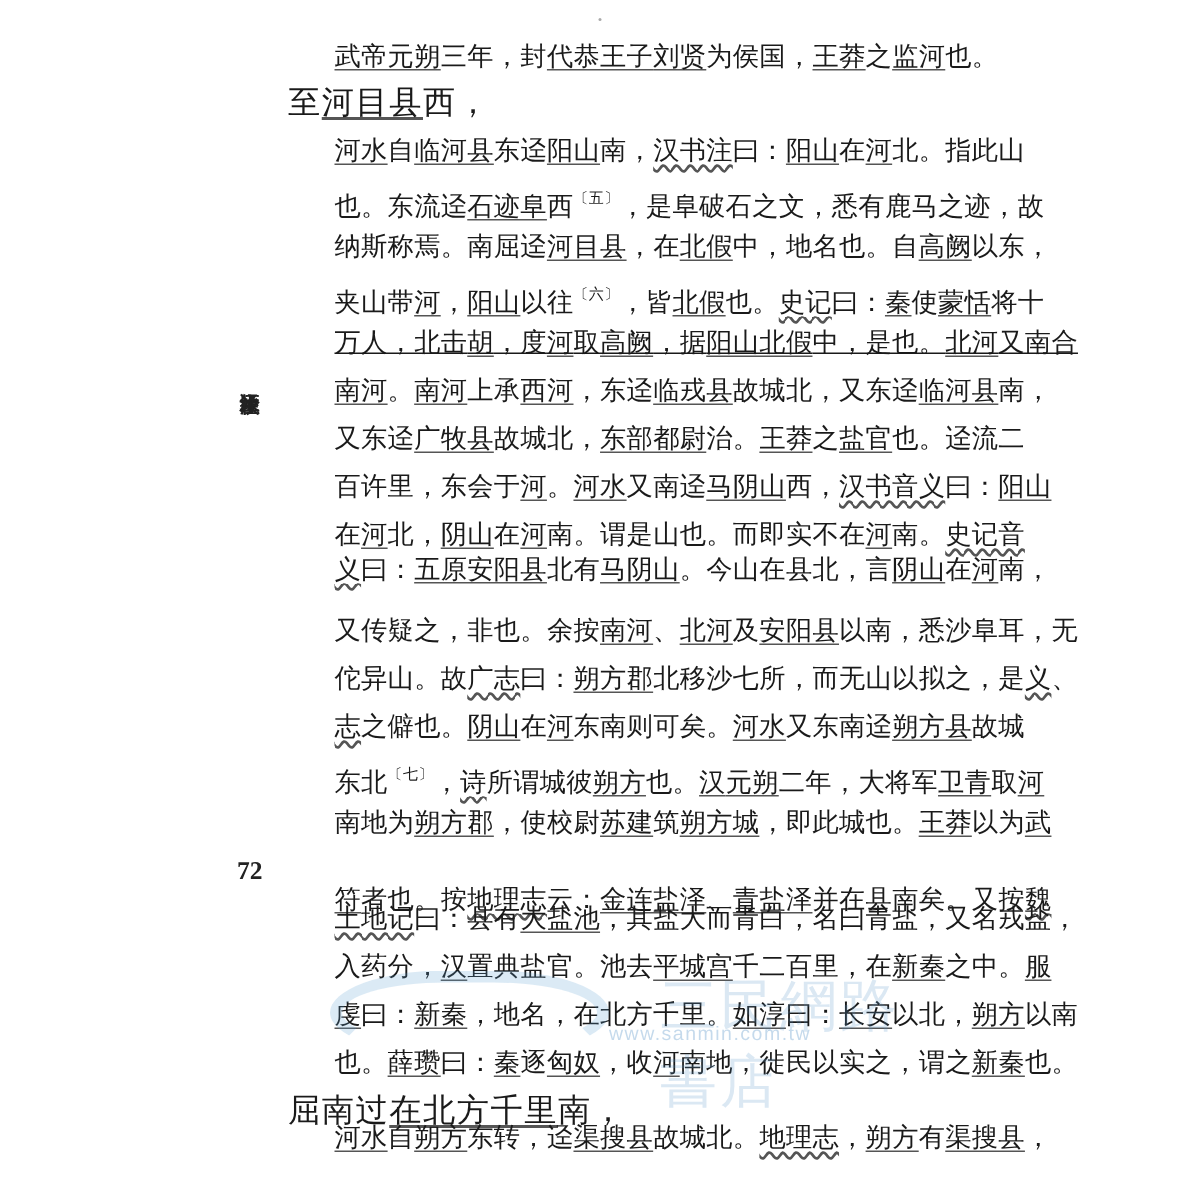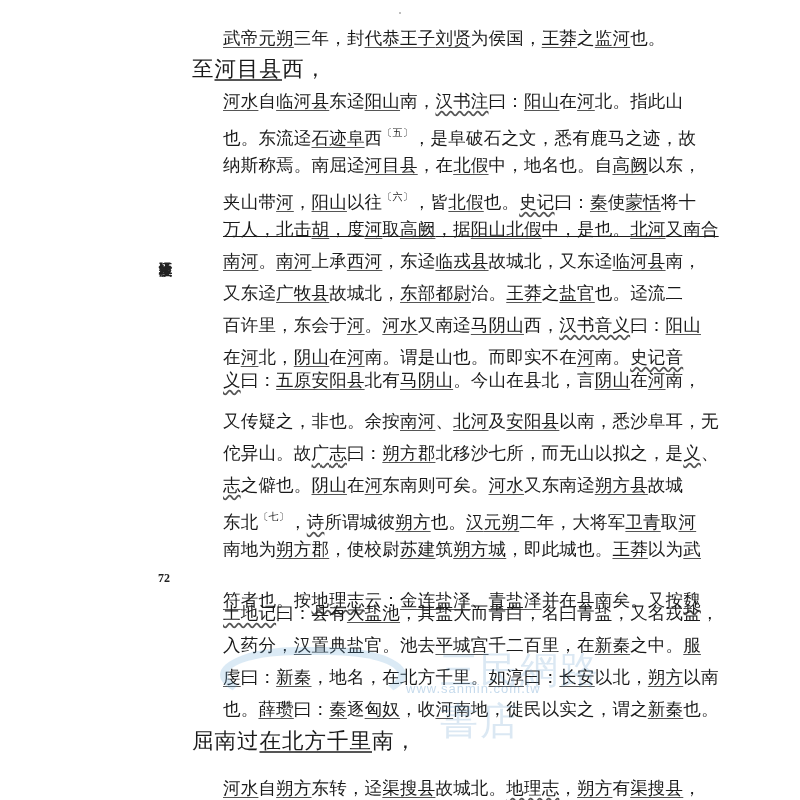--- a/index.html
+++ b/index.html
@@ -3,21 +3,21 @@
 <meta charset="utf-8">
 <style>
   html, body { margin: 0; padding: 0; background: #ffffff; }
   body { width: 800px; height: 800px; position: relative; overflow: hidden;
          font-family: "DejaVu Serif", "Liberation Serif", serif; color: #1a1a1a; }
   .page { position: absolute; left: 0; top: 0; width: 800px; height: 800px; }
   .dot { position: absolute; left: 399px; top: 12px; width: 2px; height: 2px; background: #aaa; border-radius: 1px; }
   .side-title { position: absolute; left: 156px; top: 252px; width: 16px;
                 font-size: 13px; line-height: 14px; font-weight: bold; text-align: center;
                 writing-mode: vertical-rl; letter-spacing: 0px; color: #222; }
-  .page-num { position: absolute; left: 158px; top: 571px; font-size: 12px; font-weight: bold; color: #222;
+  .page-num { position: absolute; left: 158px; top: 571px; font-size: 17px; font-weight: bold; color: #222;
               font-family: "Liberation Serif", serif; }
   .line { position: absolute; left: 223px; font-size: 17.5px; letter-spacing: 0.2px; white-space: nowrap; line-height: 24px; }
   .heading { position: absolute; left: 192px; font-size: 21.5px; white-space: nowrap; line-height: 28px; letter-spacing: 1px; font-family: Liberation Mono, monospace; }
   .u { text-decoration: underline; text-decoration-color: #555; text-underline-offset: 3px; }
   .w { text-decoration: underline wavy; text-decoration-color: #555; text-underline-offset: 3px; }
   sup { font-size: 10px; vertical-align: 8px; }
   .watermark { position: absolute; left: 290px; top: 645px; width: 340px; height: 50px; pointer-events: none; }
   .wm-cn { position: absolute; left: 150px; top: 0px; font-size: 38px; color: rgba(90,150,200,0.22); letter-spacing: 2px;
            font-family: "DejaVu Serif", serif; }
   .wm-url { position: absolute; left: 116px; top: 36px; font-size: 13px; color: rgba(90,150,200,0.35);
@@ -49,20 +49,20 @@
       <div class="line" style="top: 441px;"><span>佗异山。故</span><span class="w">广志</span><span>曰：</span><span class="u">朔方郡</span><span>北移沙七所，而无山以拟之，是</span><span class="w">义</span><span>、</span></div>
       <div class="line" style="top: 473px;"><span class="w">志</span><span>之僻也。</span><span class="u">阴山</span><span>在</span><span class="u">河</span><span>东南则可矣。</span><span class="u">河水</span><span>又东南迳</span><span class="u">朔方县</span><span>故城</span></div>
       <div class="line" style="top: 505px;"><span>东北</span><sup>〔七〕</sup><span>，</span><span class="w">诗</span><span>所谓城彼</span><span class="u">朔方</span><span>也。</span><span class="u">汉</span><span class="u">元朔</span><span>二年，大将军</span><span class="u">卫青</span><span>取</span><span class="u">河</span></div>
       <div class="line" style="top: 537px;"><span>南地为</span><span class="u">朔方郡</span><span>，使校尉</span><span class="u">苏建</span><span>筑</span><span class="u">朔方城</span><span>，即此城也。</span><span class="u">王莽</span><span>以为</span><span class="u">武</span></div>
       <div class="line" style="top: 569px; margin-top: 19px;"><span class="u">符</span><span>者也。按</span><span class="w">地理志</span><span>云：</span><span class="u">金连盐泽</span><span>、</span><span class="u">青盐泽</span><span>并在县南矣。又按</span><span class="w">魏</span></div>
       <div class="line" style="top: 601px;"><span class="w">土地记</span><span>曰：县有</span><span class="u">大盐池</span><span>，其盐大而青白，名曰青盐，又名戎盐，</span></div>
       <div class="line" style="top: 633px;"><span>入药分，</span><span class="u">汉</span><span>置典盐官。池去</span><span class="u">平城宫</span><span>千二百里，在</span><span class="u">新秦</span><span>之中。</span><span class="u">服</span></div>
       <div class="line" style="top: 665px;"><span class="u">虔</span><span>曰：</span><span class="u">新秦</span><span>，地名，在北方千里。</span><span class="u">如淳</span><span>曰：</span><span class="u">长安</span><span>以北，</span><span class="u">朔方</span><span>以南</span></div>
       <div class="line" style="top: 697px;"><span>也。</span><span class="u">薛瓒</span><span>曰：</span><span class="u">秦</span><span>逐</span><span class="u">匈奴</span><span>，收</span><span class="u">河</span><span>南地，徙民以实之，谓之</span><span class="u">新秦</span><span>也。</span></div>
       <div class="heading" style="top: 728px;"><span>屈南过</span><span class="u">在北方千里</span><span>南，</span></div>
-      <div class="line" style="top: 776px;"><span class="u">河水</span><span>自</span><span class="u">朔方</span><span>东转，迳</span><span class="u">渠搜县</span><span>故城北。</span><span class="w">地理志</span><span>，</span><span class="u">朔方</span><span>有</span><span class="u">渠搜县</span><span>，</span></div>
+      <div class="line" style="top: 747px;"><span class="u">河水</span><span>自</span><span class="u">朔方</span><span>东转，迳</span><span class="u">渠搜县</span><span>故城北。</span><span class="w">地理志</span><span>，</span><span class="u">朔方</span><span>有</span><span class="u">渠搜县</span><span>，</span></div>
     </div>
   <div class="watermark">
     <div class="wm-logo"></div>
     <div class="wm-cn">三民網路書店</div>
     <div class="wm-url">www.sanmin.com.tw</div>
   </div>
 </div>
 
 </body></html>

